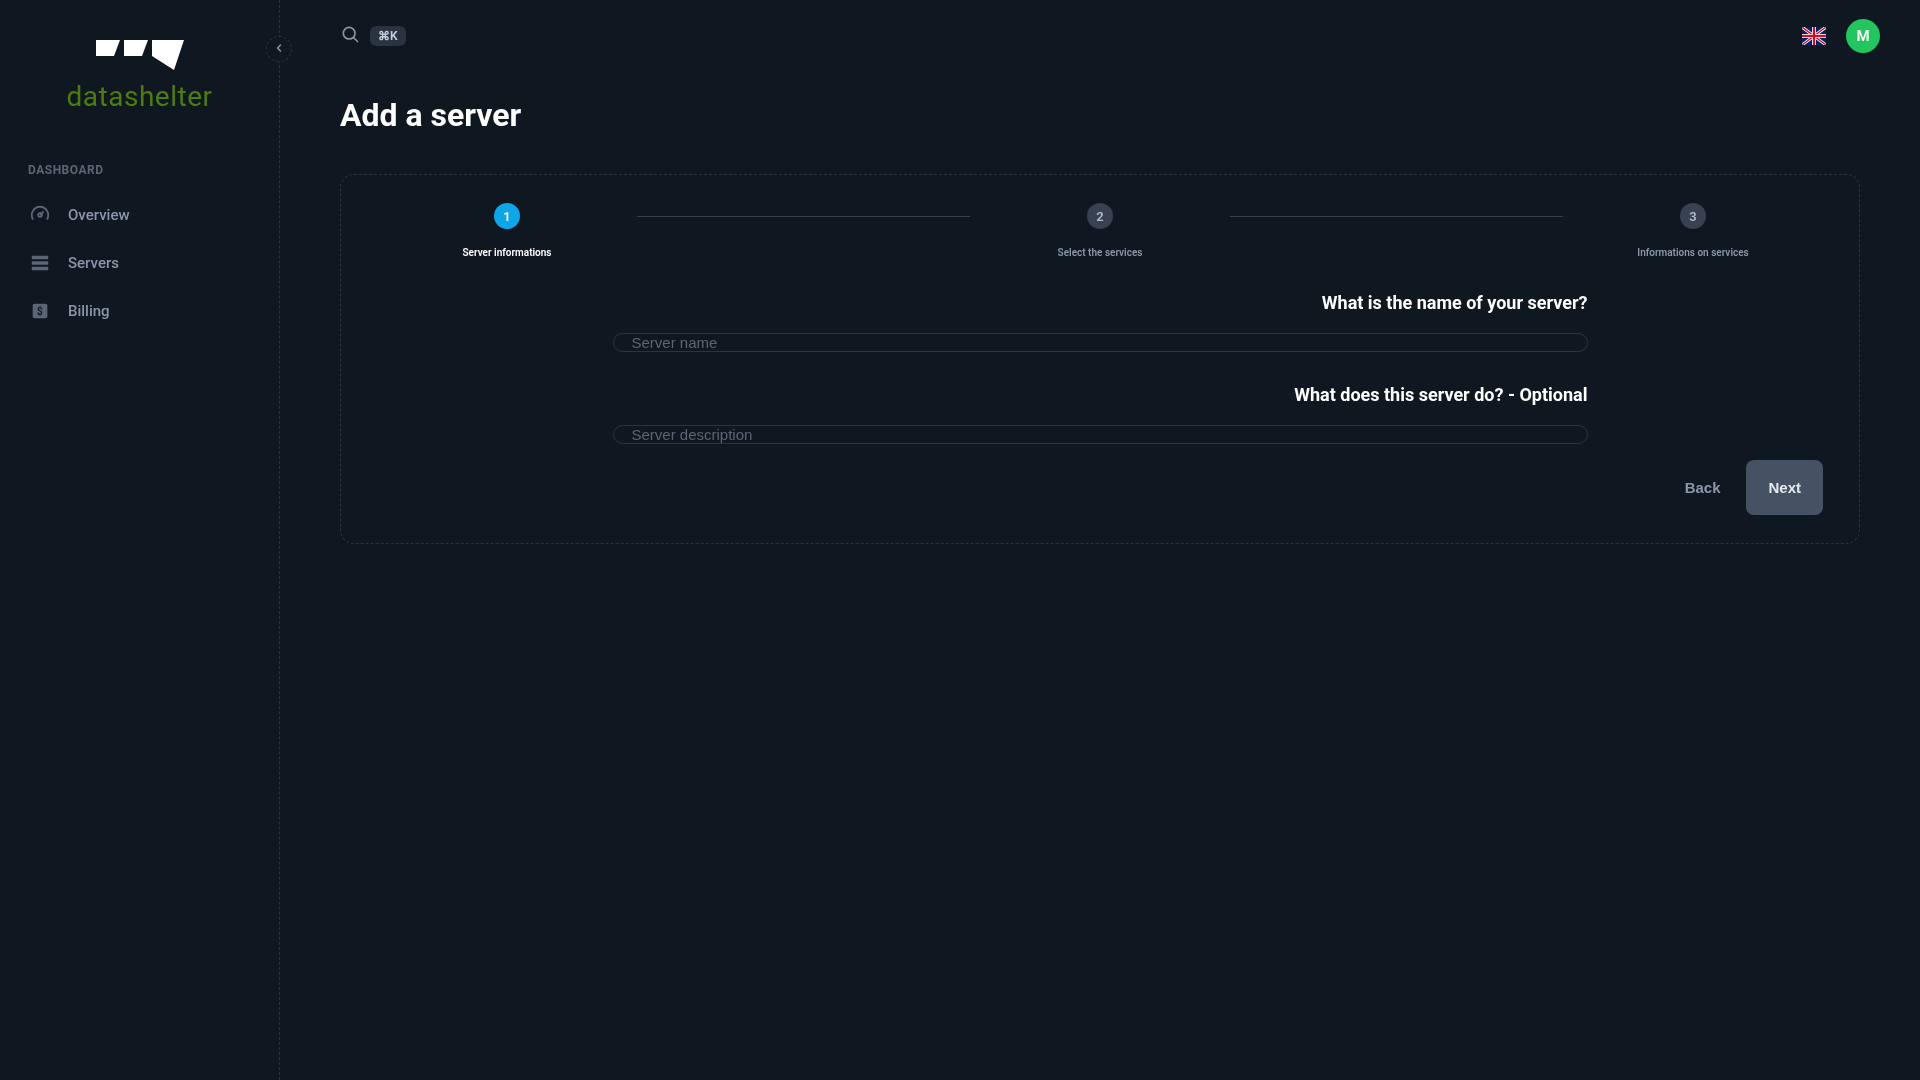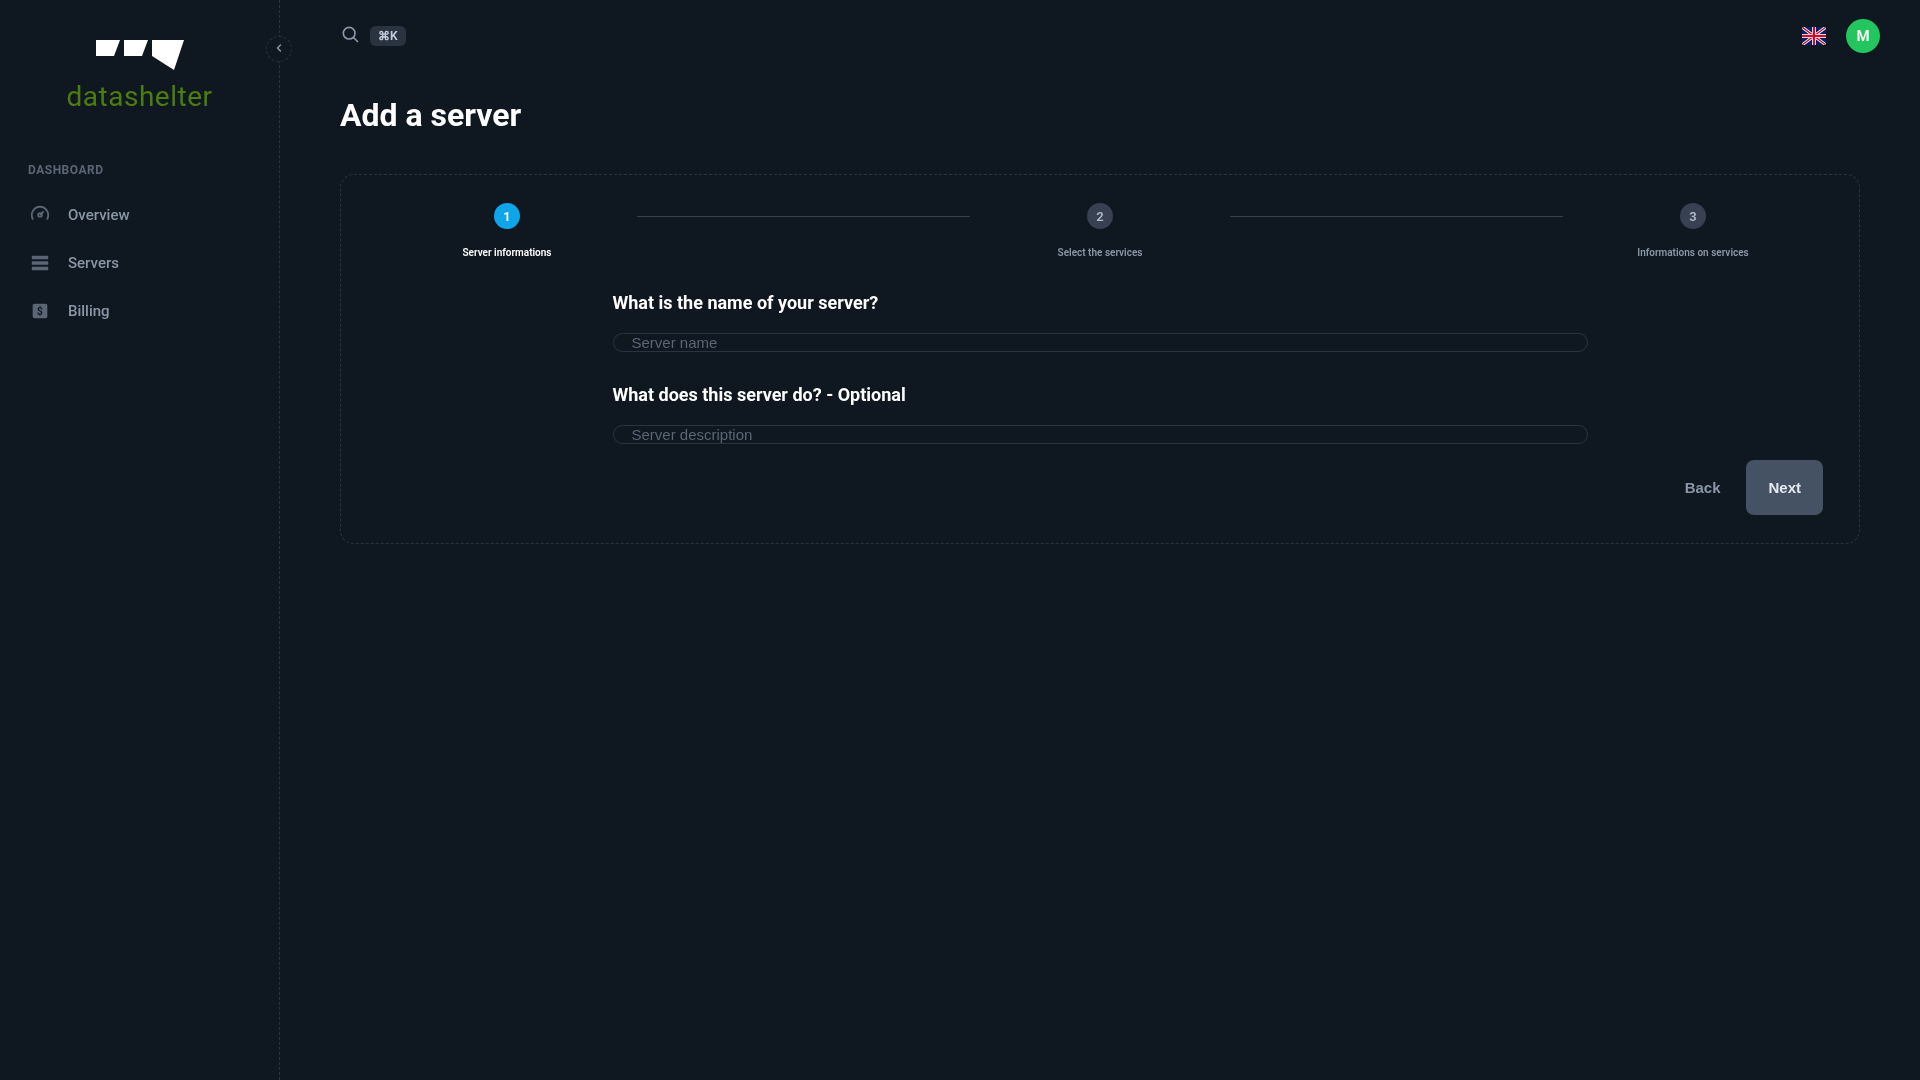--- a/index.html
+++ b/index.html
@@ -174,20 +174,21 @@
   flex: 1;
   height: 1px;
   background: #374151;
   margin-top: 13px;
 }
 .form-wrap { max-width: 975px; margin: 0 auto; }
 .field-heading {
   font-size: 18px;
   font-weight: 700;
   margin-bottom: 20px;
+  text-align: right;
 }
 .input-wrap { margin-bottom: 32px; }
 .text-input {
   width: 100%;
   background: transparent;
   border: 1px solid #2a3441;
   border-radius: 10px;
   padding: 0 18px;
   font-size: 15px;
   color: #fff;

